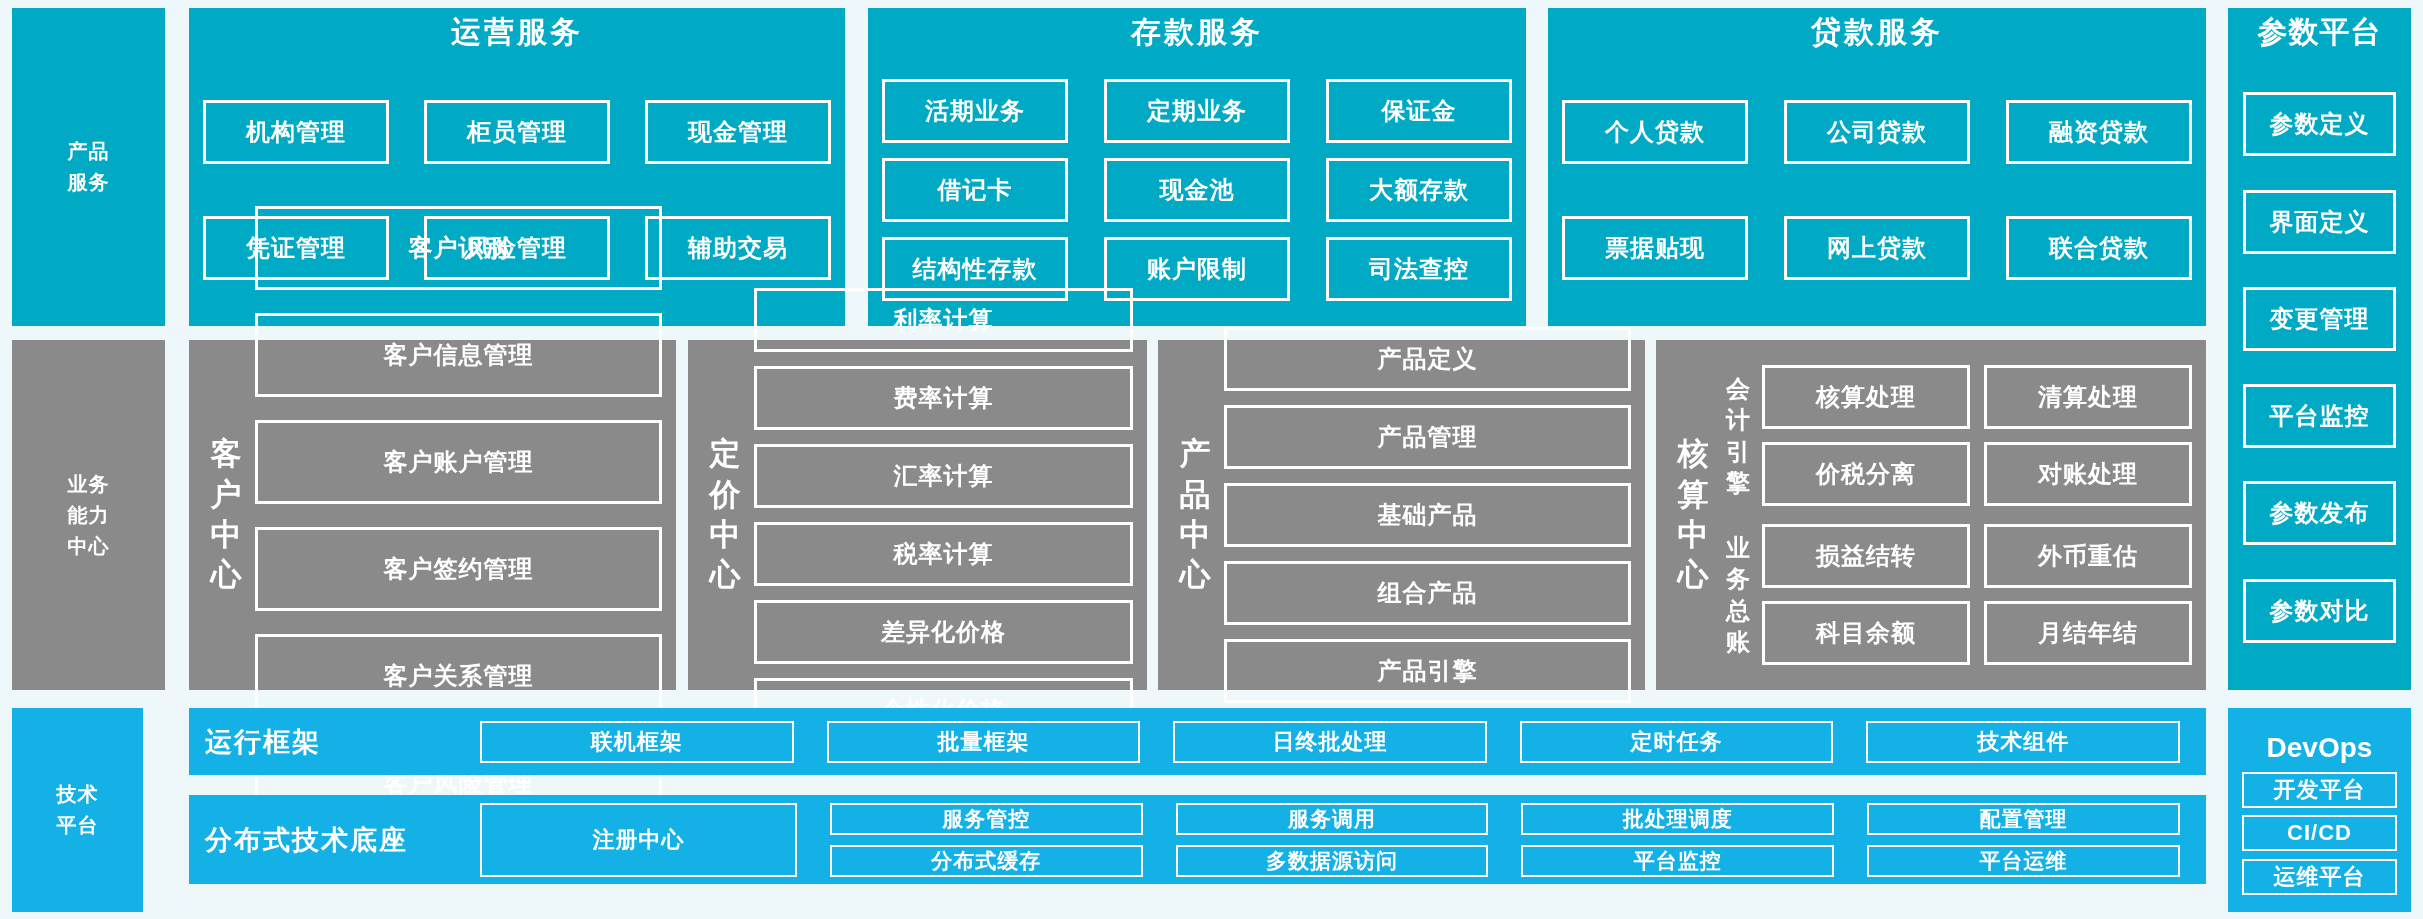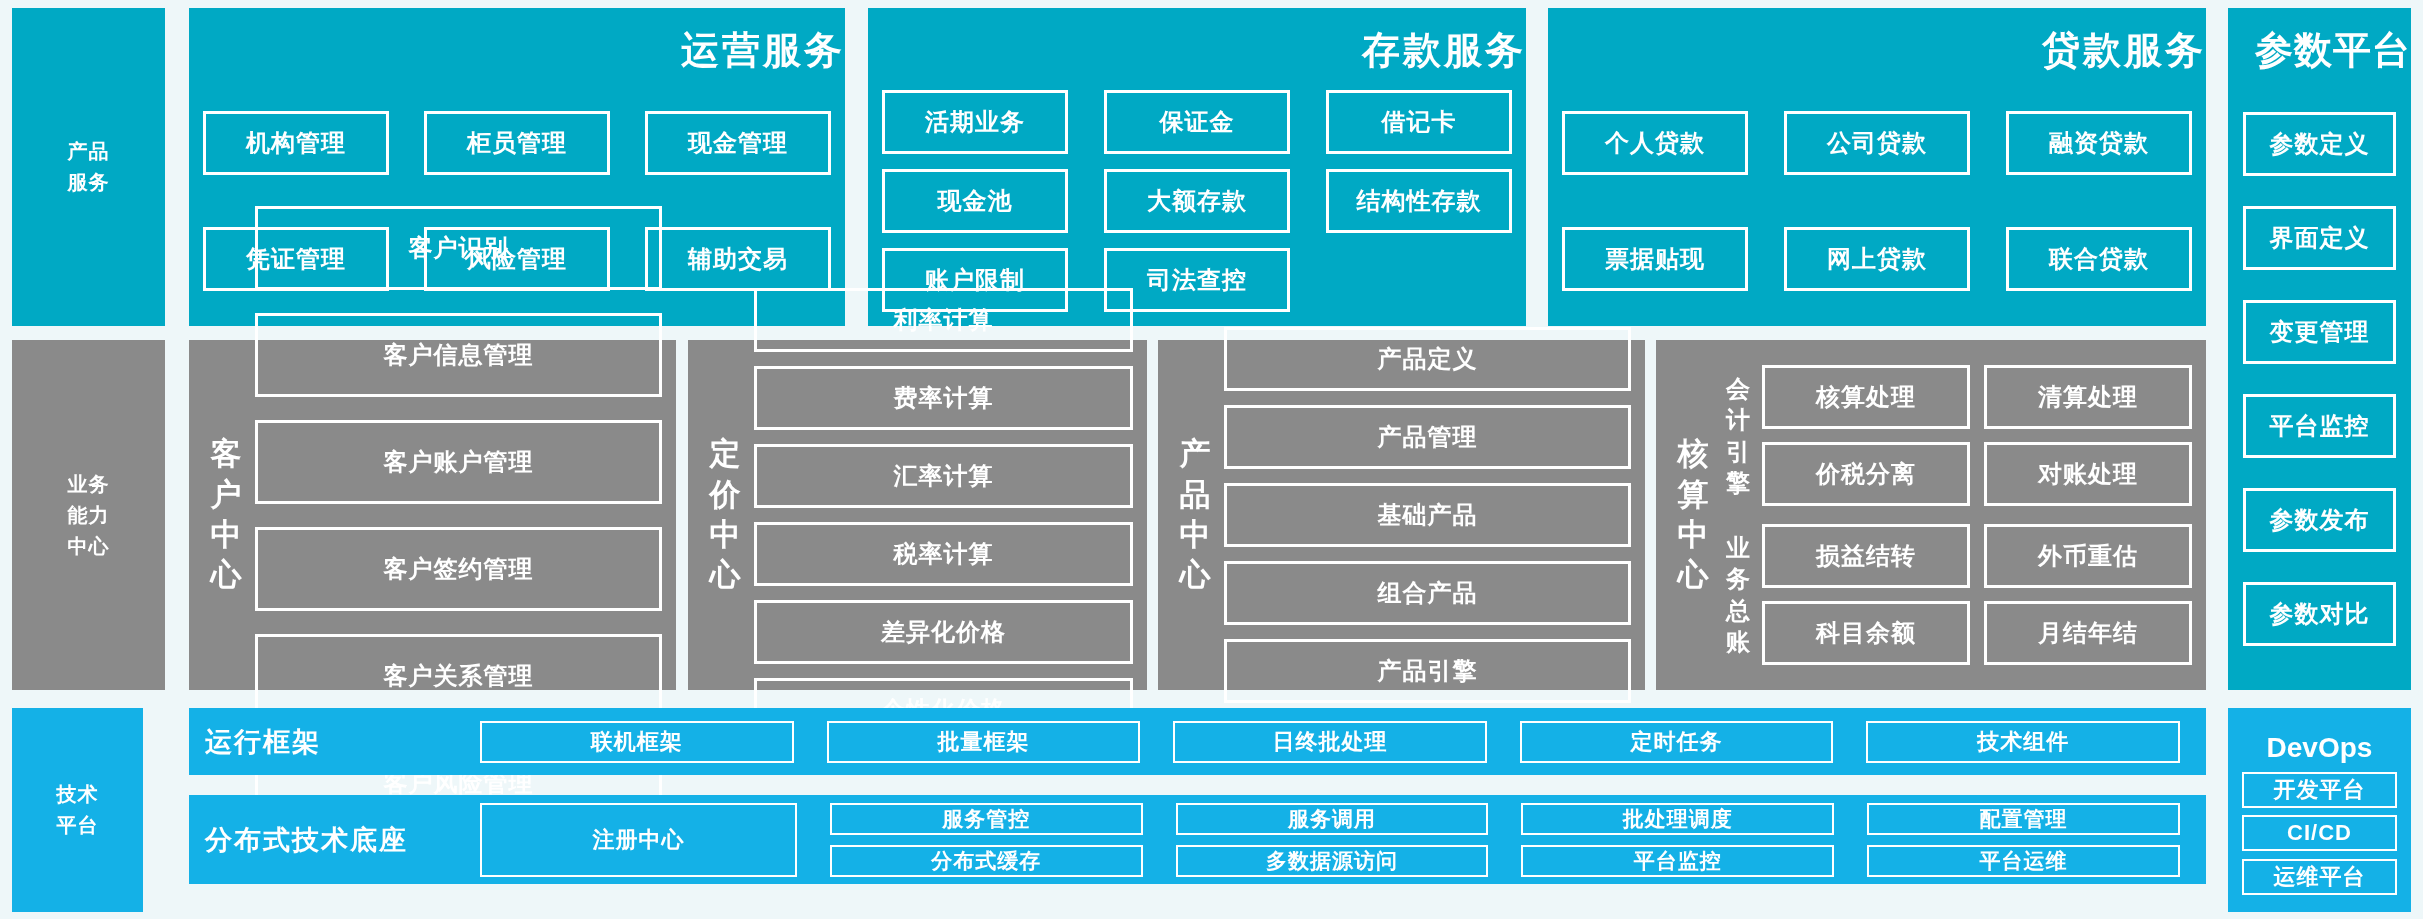--- a/index.html
+++ b/index.html
@@ -10,21 +10,21 @@
   .teal{background:#00a9c4}
   .gray{background:#8a8a8a}
   .blue{background:#14b1e7}
 
   
   .rail{display:flex;align-items:center;justify-content:center;text-align:center;
         font-size:20px;line-height:1.55;white-space:pre-line;letter-spacing:1px}
 
   
   .panel{display:flex;flex-direction:column}
-  .p-title{text-align:right;font-size:38px;letter-spacing:3px;margin-top:17px}
+  .p-title{text-align:center;font-size:30px;letter-spacing:3px;margin-top:4px}
   .grid{flex:1;display:grid;align-content:center;justify-content:space-between;padding:0 14px}
   .g3{grid-template-columns:repeat(3,186px);grid-auto-rows:64px}
   .rows2{row-gap:52px}
   .rows3{row-gap:15px}
   .box{border:3px solid #fff;display:flex;align-items:center;justify-content:center;
        font-size:24px;letter-spacing:1px;text-align:center}
 
   
   .param-boxes{flex:1;display:flex;flex-direction:column;justify-content:space-evenly;padding:6px 15px 14px}
   .param-boxes .box{height:64px}
@@ -76,20 +76,21 @@
       <div class="box">凭证管理</div>
       <div class="box">风险管理</div>
       <div class="box">辅助交易</div>
     </div>
   </div>
 
   <div class="region teal panel" style="left:868px;top:8px;width:658px;height:318px">
     <div class="p-title">存款服务</div>
     <div class="grid g3 rows3">
       <div class="box">活期业务</div>
+      <div class="box">定期业务</div>
       <div class="box">保证金</div>
       <div class="box">借记卡</div>
       <div class="box">现金池</div>
       <div class="box">大额存款</div>
       <div class="box">结构性存款</div>
       <div class="box">账户限制</div>
       <div class="box">司法查控</div>
     </div>
   </div>
 

